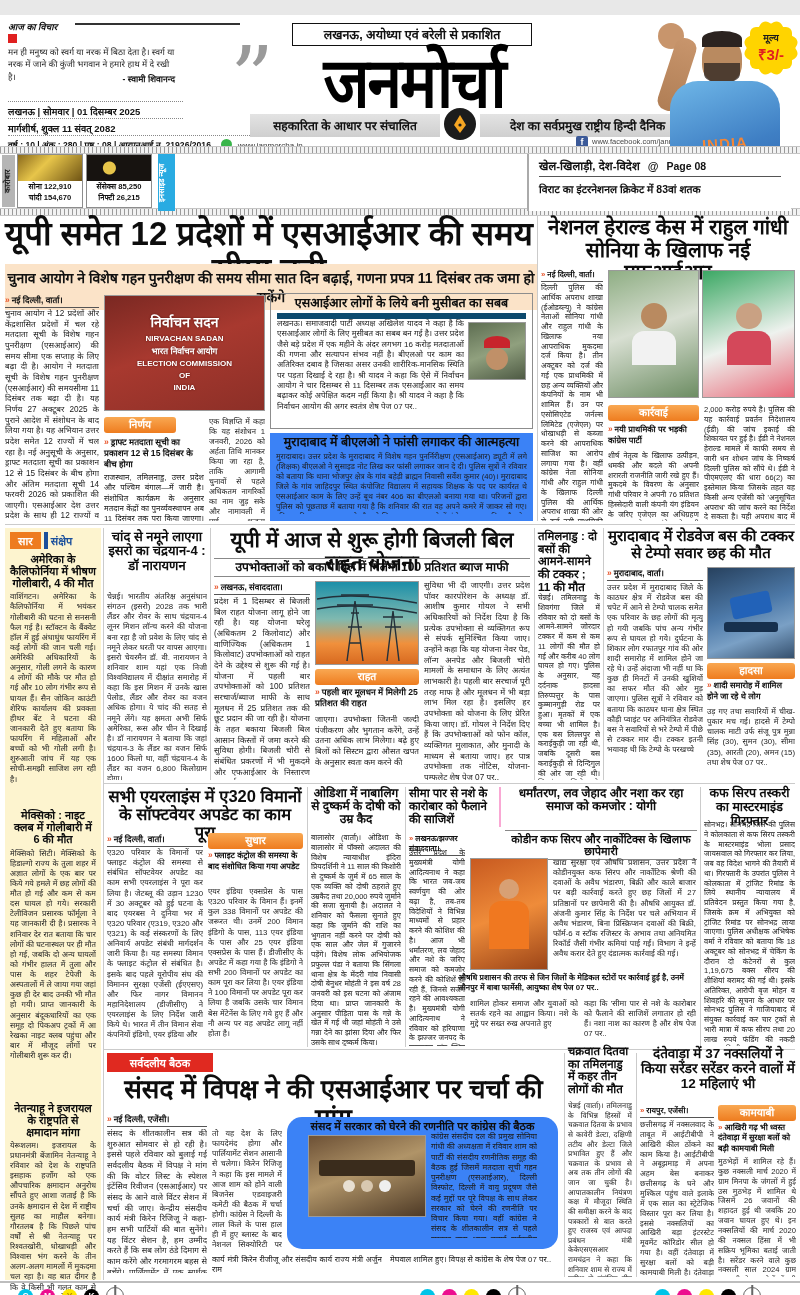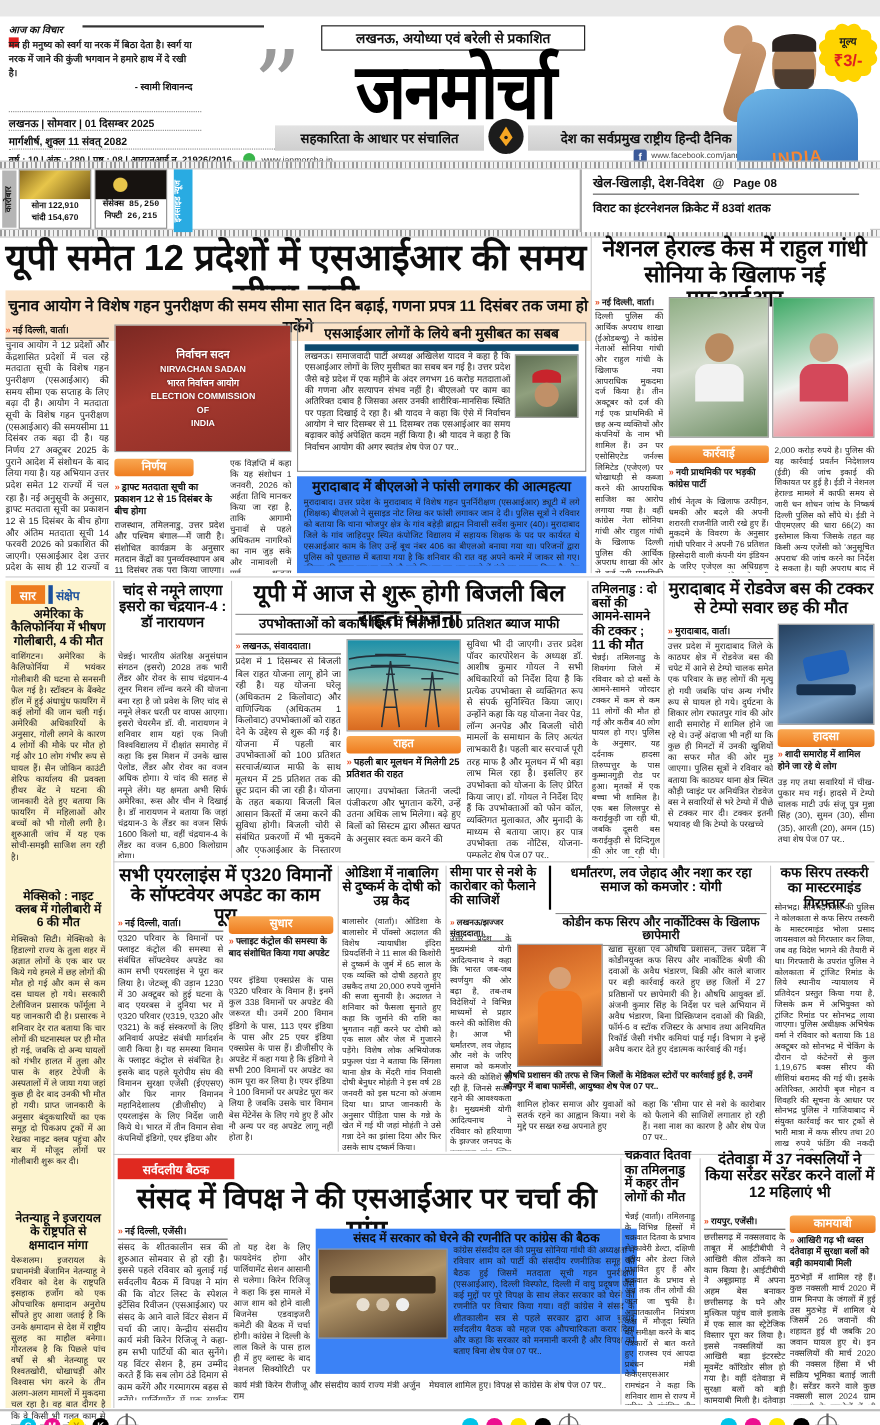--- a/index.html
+++ b/index.html
@@ -33,21 +33,21 @@
 <body>
 
 <div id="page">
 
   <div class="abs" style="left:8px;top:5px;width:70px;">
     <div style="font-size:9px;font-weight:bold;font-style:italic;">आज का विचार</div>
     <div style="width:9px;height:9px;background:#e02020;margin-top:1px;"></div>
   </div>
   <div class="abs" style="left:75px;top:8px;width:165px;height:2px;background:#333;"></div>
   <span class="abs quote-icon" style="left:230px;top:38px;"></span>
-  <div class="abs" style="left:8px;top:20px;width:168px;font-size:8.6px;font-weight:bold;line-height:1.45;color:#222;">मन ही मनुष्य को स्वर्ग या नरक में बिठा देता है। स्वर्ग या नरक में जाने की कुंजी भगवान ने हमारे हाथ में दे रखी है।</div>
+  <div class="abs" style="left:8px;top:31px;width:168px;font-size:8.6px;font-weight:normal;line-height:1.45;color:#222;">मन ही मनुष्य को स्वर्ग या नरक में बिठा देता है। स्वर्ग या नरक में जाने की कुंजी भगवान ने हमारे हाथ में दे रखी है।</div>
   <div class="abs" style="left:95px;top:58px;width:80px;font-size:8.6px;font-weight:bold;text-align:right;">- स्वामी शिवानन्द</div>
 
   <div class="abs" style="left:8px;top:86px;width:175px;border-top:1px dotted #888;padding-top:3px;font-size:9.5px;font-weight:bold;">लखनऊ | सोमवार | 01 दिसम्बर 2025</div>
   <div class="abs" style="left:8px;top:103px;width:175px;border-top:1px dotted #888;padding-top:3px;font-size:9.5px;font-weight:bold;">मार्गशीर्ष, शुक्ल 11 संवत् 2082</div>
   <div class="abs" style="left:8px;top:120px;width:330px;border-top:1px dotted #888;padding-top:3px;font-size:8.6px;font-weight:bold;">
     <span>वर्ष : 10 | अंक : 280 | पृष्ठ : 08 | आरएनआई न. 21926/2016</span>
     <span style="display:inline-block;width:11px;height:11px;border-radius:50%;background:#39b54a;vertical-align:-2px;margin:0 3px 0 8px;box-shadow:inset 0 0 0 1.5px #fff inset;"></span>
     <span style="font-weight:normal;font-size:8px;color:#333;">www.janmorcha.in</span>
   </div>
 
@@ -91,21 +91,21 @@
   <div class="perf" style="top:193px;"></div>
 
   <div class="abs vertlbl" style="left:2px;top:140px;width:13px;height:52px;background:#b5b5b5;color:#222;font-size:8px;">कारोबार</div>
   <div class="abs boxed" style="left:17px;top:139px;width:66px;height:54px;">
     <div style="height:26px;background:linear-gradient(135deg,#8a6a1d,#e7c54a 40%,#6e5314);"></div>
     <div style="font-size:7.6px;font-weight:bold;text-align:center;line-height:1.5;">
       <div>सोना 122,910</div>
       <div>चांदी 154,670</div>
     </div>
   </div>
-  <div class="abs boxed" style="left:86px;top:139px;width:66px;height:54px;font-family:Liberation Mono, monospace;">
+  <div class="abs boxed" style="left:86px;top:139px;width:66px;height:54px;">
     <div style="height:26px;background:radial-gradient(circle at 35% 50%,#e7c54a 0 6px,#171310 7px),#171310;"></div>
     <div style="font-size:7.6px;font-weight:bold;text-align:center;line-height:1.5;">
       <div>सेंसेक्स 85,250</div>
       <div>निफ्टी 26,215</div>
     </div>
   </div>
   <div class="abs vertlbl" style="left:158px;top:139px;width:17px;height:57px;background:#29abe2;color:#fff;font-size:7.8px;line-height:1.1;">इनसाइड न्यूज</div>
   <div class="abs" style="left:527px;top:139px;width:264px;height:57px;border-left:2px solid #aaa;padding:4px 10px;box-sizing:border-box;background:#fff;">
     <div style="display:flex;gap:8px;align-items:baseline;border-bottom:1px solid #555;padding-bottom:3px;">
       <span style="font-size:11.5px;font-weight:bold;">खेल-खिलाड़ी, देश-विदेश</span>
@@ -114,21 +114,21 @@
     </div>
     <div style="font-size:10.5px;font-weight:bold;margin-top:5px;">विराट का इंटरनेशनल क्रिकेट में 83वां शतक</div>
   </div>
 
   <div class="abs hl" style="left:5px;top:201px;width:528px;font-size:33px;">यूपी समेत 12 प्रदेशों में एसआईआर की समय सीमा बढ़ी</div>
   <div class="abs subbar" style="left:5px;top:249px;width:528px;font-size:14px;padding:4px 2px;">चुनाव आयोग ने विशेष गहन पुनरीक्षण की समय सीमा सात दिन बढ़ाई, गणना प्रपत्र 11 दिसंबर तक जमा हो सकेंगे</div>
   <div class="abs by" style="left:5px;top:279px;width:94px;"><span class="ar">»</span><span>नई दिल्ली, वार्ता।</span></div>
   <div class="abs bd" style="left:5px;top:294px;width:94px;height:212px;">चुनाव आयोग ने 12 प्रदेशों और केंद्रशासित प्रदेशों में चल रहे मतदाता सूची के विशेष गहन पुनरीक्षण (एसआईआर) की समय सीमा एक सप्ताह के लिए बढ़ा दी है। आयोग ने मतदाता सूची के विशेष गहन पुनरीक्षण (एसआईआर) की समयसीमा 11 दिसंबर तक बढ़ा दी है। यह निर्णय 27 अक्टूबर 2025 के पुराने आदेश में संशोधन के बाद लिया गया है। यह अभियान उत्तर प्रदेश समेत 12 राज्यों में चल रहा है। नई अनुसूची के अनुसार, ड्राफ्ट मतदाता सूची का प्रकाशन 12 से 15 दिसंबर के बीच होगा और अंतिम मतदाता सूची 14 फरवरी 2026 को प्रकाशित की जाएगी। एसआईआर देश उत्तर प्रदेश के साथ ही 12 राज्यों व केंद्र शासित प्रदेश अंडमान-निकोबार, छत्तीसगढ़, गोवा, गुजरात, केरल, लक्षद्वीप, मध्य प्रदेश, पुडुचेरी,</div>
 
   <div class="ph" style="left:104px;top:280px;width:161px;height:116px;background:linear-gradient(160deg,#7a2822,#a8392f 45%,#8c2f27);">
-    <div class="signline" style="font-size:10px;">निर्वाचन सदन</div>
+    <div class="signline" style="font-size:14px;">निर्वाचन सदन</div>
     <div class="signline" style="font-size:8px;">NIRVACHAN SADAN</div>
     <div class="signline" style="font-size:8.5px;">भारत निर्वाचन आयोग</div>
     <div class="signline" style="font-size:8px;">ELECTION COMMISSION</div>
     <div class="signline" style="font-size:8px;">OF</div>
     <div class="signline" style="font-size:8px;">INDIA</div>
   </div>
   <div class="abs lbl" style="left:104px;top:402px;width:72px;">निर्णय</div>
   <div class="abs blt" style="left:104px;top:422px;width:100px;"><span class="ar">»</span><span>ड्राफ्ट मतदाता सूची का प्रकाशन 12 से 15 दिसंबर के बीच होगा</span></div>
   <div class="abs bd" style="left:104px;top:458px;width:100px;height:48px;font-size:7.9px;">राजस्थान, तमिलनाडु, उत्तर प्रदेश और पश्चिम बंगाल—में जारी है। संशोधित कार्यक्रम के अनुसार मतदान केंद्रों का पुनर्व्यवस्थापन अब 11 दिसंबर तक पूरा किया जाएगा। चुनाव आयोग ने रविवार को जारी</div>
   <div class="abs bd" style="left:209px;top:402px;width:56px;height:104px;font-size:7.7px;">एक विज्ञप्ति में कहा कि यह संशोधन 1 जनवरी, 2026 को अर्हता तिथि मानकर किया जा रहा है, ताकि आगामी चुनावों से पहले अधिकतम नागरिकों का नाम जुड़ सके और नामावली में पूर्ण शुद्धता सुनिश्चित हो सके। आयोग ने स्पष्ट किया कि यह विशेष गहन पुनरीक्षण अभियान नामावली को शुद्ध एवं अद्यतन रखने की एक महत्वपूर्ण नियमित शेष पेज 07 पर..</div>
@@ -231,21 +231,21 @@
   <div class="abs bd" style="left:107px;top:833px;width:96px;height:198px;font-size:7.8px;">ए320 परिवार के विमानों पर फ्लाइट कंट्रोल की समस्या से संबंधित सॉफ्टवेयर अपडेट का काम सभी एयरलाइंस ने पूरा कर लिया है। जेटब्लू की उड़ान 1230 में 30 अक्टूबर को हुई घटना के बाद एयरबस ने दुनिया भर में ए320 परिवार (ए319, ए320 और ए321) के कई संस्करणों के लिए अनिवार्य अपडेट संबंधी मार्गदर्शन जारी किया है। यह समस्या विमान के फ्लाइट कंट्रोल से संबंधित है। इसके बाद पहले यूरोपीय संघ की विमानन सुरक्षा एजेंसी (ईएएसए) और फिर नागर विमानन महानिदेशालय (डीजीसीए) ने एयरलाइंस के लिए निर्देश जारी किये थे। भारत में तीन विमान सेवा कंपनियों इंडिगो, एयर इंडिया और</div>
   <div class="abs lbl" style="left:208px;top:818px;width:95px;">सुधार</div>
   <div class="abs blt" style="left:208px;top:836px;width:95px;font-size:8.2px;"><span class="ar">»</span><span>फ्लाइट कंट्रोल की समस्या के बाद संशोधित किया गया अपडेट</span></div>
   <div class="abs bd" style="left:208px;top:872px;width:95px;height:159px;font-size:7.8px;">एयर इंडिया एक्सप्रेस के पास ए320 परिवार के विमान हैं। इनमें कुल 338 विमानों पर अपडेट की जरूरत थी। उनमें 200 विमान इंडिगो के पास, 113 एयर इंडिया के पास और 25 एयर इंडिया एक्सप्रेस के पास हैं। डीजीसीए के अपडेट में कहा गया है कि इंडिगो ने सभी 200 विमानों पर अपडेट का काम पूरा कर लिया है। एयर इंडिया ने 100 विमानों पर अपडेट पूरा कर लिया है जबकि उसके चार विमान बेस मेंटेनेंस के लिए गये हुए हैं और नौ अन्य पर वह अपडेट लागू नहीं होता है।</div>
   <div class="vr" style="left:307px;top:772px;height:260px;"></div>
 
   <div class="abs hl" style="left:311px;top:772px;width:90px;font-size:12px;">ओडिशा में नाबालिग से दुष्कर्म के दोषी को उम्र कैद</div>
   <div class="abs bd" style="left:311px;top:818px;width:90px;height:213px;font-size:7.5px;">बालासोर (वार्ता)। ओडिशा के बालासोर में पॉक्सो अदालत की विशेष न्यायाधीश इंदिरा प्रियदर्शिनी ने 11 साल की किशोरी से दुष्कर्म के जुर्म में 65 साल के एक व्यक्ति को दोषी ठहराते हुए उम्रकैद तथा 20,000 रुपये जुर्माने की सजा सुनायी है। अदालत ने शनिवार को फैसला सुनाते हुए कहा कि जुर्माने की राशि का भुगतान नहीं करने पर दोषी को एक साल और जेल में गुजारने पड़ेंगे। विशेष लोक अभियोजक प्रफुल्ल पंडा ने बताया कि सिंगला थाना क्षेत्र के मेंदरी गांव निवासी दोषी बेनुधर मोहंती ने इस वर्ष 28 जनवरी को इस घटना को अंजाम दिया था। प्राप्त जानकारी के अनुसार पीड़िता पास के गन्ने के खेत में गई थी जहां मोहंती ने उसे गन्ना देने का झांसा दिया और फिर उसके साथ दुष्कर्म किया।</div>
   <div class="vr" style="left:405px;top:772px;height:260px;"></div>
 
-  <div class="abs hll" style="left:409px;top:772px;width:92px;font-size:11.5px;border-right:2px solid #000000;padding-right:3px;box-sizing:border-box;">सीमा पार से नशे के कारोबार को फैलाने की साजिशें</div>
+  <div class="abs hll" style="left:409px;top:772px;width:92px;font-size:11.5px;border-right:2px solid #f9a8d4;padding-right:3px;box-sizing:border-box;">सीमा पार से नशे के कारोबार को फैलाने की साजिशें</div>
   <div class="abs by" style="left:409px;top:818px;width:56px;font-size:7.6px;"><span class="ar">»</span><span>लखनऊ/झज्जर संवाददाता।</span></div>
   <div class="abs bd" style="left:409px;top:833px;width:56px;height:198px;font-size:7.5px;">उत्तर प्रदेश के मुख्यमंत्री योगी आदित्यनाथ ने कहा कि भारत जब-जब स्वर्णयुग की ओर बढ़ा है, तब-तब विदेशियों ने विभिन्न माध्यमों से प्रहार करने की कोशिश की है। आज भी धर्मांतरण, लव जेहाद और नशे के जरिए समाज को कमजोर करने की कोशिशें हो रही हैं, जिनसे सजग रहने की आवश्यकता है। मुख्यमंत्री योगी आदित्यनाथ ने रविवार को हरियाणा के झज्जर जनपद के कसलाना गांव स्थित बाबा पालनाथ आश्रम में आयोजित मूर्ति प्राण प्रतिष्ठा और आठ मान के भव्य</div>
 
   <div class="abs hl" style="left:505px;top:772px;width:192px;font-size:12px;">धर्मांतरण, लव जेहाद और नशा कर रहा समाज को कमजोर : योगी</div>
   <div class="abs hl" style="left:505px;top:815px;width:192px;font-size:11px;border-top:1px solid #888;border-bottom:1px solid #888;padding:2px 0;">कोडीन कफ सिरप और नार्कोटिक्स के खिलाफ छापेमारी</div>
   <div class="ph" style="left:470px;top:843px;width:78px;height:112px;background:linear-gradient(160deg,#c85a20,#ef8c3a 50%,#9c4518);">
     <div style="width:20px;height:20px;border-radius:50%;background:#d8a074;"></div>
     <div style="width:40px;height:48px;border-radius:12px 12px 0 0;background:#f07820;margin-top:2px;"></div>
   </div>
   <div class="abs bd" style="left:553px;top:843px;width:143px;height:112px;font-size:7.8px;">खाद्य सुरक्षा एवं औषधि प्रशासन, उत्तर प्रदेश ने कोडीनयुक्त कफ सिरप और नार्कोटिक श्रेणी की दवाओं के अवैध भंडारण, बिक्री और काले बाजार पर बड़ी कार्रवाई करते हुए छह जिलों में 27 प्रतिष्ठानों पर छापेमारी की है। औषधि आयुक्त डॉ. अंजनी कुमार सिंह के निर्देश पर चले अभियान में अवैध भंडारण, बिना प्रिस्क्रिप्शन दवाओं की बिक्री, फॉर्म-6 व स्टॉक रजिस्टर के अभाव तथा अनियमित रिकॉर्ड जैसी गंभीर कमियां पाई गईं। विभाग ने इन्हें अवैध करार देते हुए दंडात्मक कार्रवाई की गई।</div>
@@ -257,21 +257,21 @@
   <div class="abs hl" style="left:704px;top:772px;width:91px;font-size:12.5px;">कफ सिरप तस्करी का मास्टरमाइंड गिरफ्तार</div>
   <div class="abs bd" style="left:704px;top:805px;width:91px;height:226px;font-size:7.5px;">सोनभद्र। सोनभद्र जिले की पुलिस ने कोलकाता से कफ सिरप तस्करी के मास्टरमाइंड भोला प्रसाद जायसवाल को गिरफ्तार कर लिया, जब वह विदेश भागने की तैयारी में था। गिरफ्तारी के उपरांत पुलिस ने कोलकाता में ट्रांजिट रिमांड के लिये स्थानीय न्यायालय में प्रतिवेदन प्रस्तुत किया गया है, जिसके क्रम में अभियुक्त को ट्रांजिट रिमांड पर सोनभद्र लाया जाएगा। पुलिस अधीक्षक अभिषेक वर्मा ने रविवार को बताया कि 18 अक्टूबर को सोनभद्र में चेकिंग के दौरान दो कंटेनरों से कुल 1,19,675 बक्स सीरप की शीशियां बरामद की गई थी। इसके अतिरिक्त, आरोपी बृज मोहन व शिवहरि की सूचना के आधार पर सोनभद्र पुलिस ने गाजियाबाद में संयुक्त कार्रवाई कर चार ट्रकों से भारी मात्रा में कफ सीरप तथा 20 लाख रुपये फंडिंग की नकदी बरामद की थी।</div>
 
   <div class="hr" style="left:103px;top:1034px;width:692px;"></div>
 
   <div class="abs" style="left:107px;top:1038px;width:106px;background:#e02920;color:#fff;font-weight:bold;font-size:11px;text-align:center;padding:2px 0;">सर्वदलीय बैठक</div>
   <div class="abs hl" style="left:107px;top:1060px;width:453px;font-size:26px;">संसद में विपक्ष ने की एसआईआर पर चर्चा की मांग</div>
   <div class="abs by" style="left:107px;top:1098px;width:100px;"><span class="ar">»</span><span>नई दिल्ली, एजेंसी।</span></div>
   <div class="abs bd" style="left:107px;top:1114px;width:100px;height:144px;">संसद के शीतकालीन सत्र की शुरुआत सोमवार से हो रही है। इससे पहले रविवार को बुलाई गई सर्वदलीय बैठक में विपक्ष ने मांग की कि वोटर लिस्ट के स्पेशल इंटेंसिव रिवीजन (एसआईआर) पर संसद के आने वाले विंटर सेशन में चर्चा की जाए। केन्द्रीय संसदीय कार्य मंत्री किरेन रिजिजू ने कहा- हम सभी पार्टियों की बात सुनेंगे। यह विंटर सेशन है, हम उम्मीद करते हैं कि सब लोग ठंडे दिमाग से काम करेंगे और गरमागरम बहस से बचेंगे। पार्लियामेंट में एक सार्थक चर्चा होगी, कोई डिस्टर्बेंस नहीं होगा। अगर हम ठंडे दिमाग से काम करेंगे,</div>
   <div class="abs bd" style="left:212px;top:1114px;width:70px;height:120px;font-size:7.8px;">तो यह देश के लिए फायदेमंद होगा और पार्लियामेंट सेशन आसानी से चलेगा। किरेन रिजिजू ने कहा कि इस मामले में आज शाम को होने वाली बिजनेस एडवाइजरी कमेटी की बैठक में चर्चा होगी। कांग्रेस ने दिल्ली के लाल किले के पास हाल ही में हुए ब्लास्ट के बाद नेशनल सिक्योरिटी पर चर्चा की भी मांग की। बैठक में सरकार की तरफ से रक्षा मंत्री राजनाथ सिंह, राज्यसभा में सदन के नेता व स्वास्थ्य मंत्री जेपी नड्डा, संसदीय</div>
-  <div class="abs peach" style="left:287px;top:1102px;width:292px;height:132px;padding:3px 2px;box-sizing:border-box;">
+  <div class="abs peach" style="left:287px;top:1102px;width:271px;height:132px;padding:3px 21px;box-sizing:border-box;border-radius:15px;">
     <div class="hl" style="font-size:11px;">संसद में सरकार को घेरने की रणनीति पर कांग्रेस की बैठक</div>
     <div class="ph" style="position:static;float:left;width:118px;height:82px;margin:3px 5px 2px 0;background:linear-gradient(160deg,#6d5136,#b09468 45%,#4e3a26);">
       <div style="width:96px;height:16px;background:#3a2c1c;border-radius:3px;"></div>
       <div style="display:flex;gap:6px;margin-top:4px;">
           <span style="width:12px;height:12px;border-radius:50%;background:#e8e0d2;"></span>
           <span style="width:12px;height:12px;border-radius:50%;background:#d8c8b0;"></span>
           <span style="width:12px;height:12px;border-radius:50%;background:#efefef;"></span>
         </div>
     </div>
     <div class="bd" style="font-size:7.9px;height:106px;">कांग्रेस संसदीय दल की प्रमुख सोनिया गांधी की अध्यक्षता में रविवार शाम को पार्टी की संसदीय रणनीतिक समूह की बैठक हुई जिसमें मतदाता सूची गहन पुनरीक्षण (एसआईआर), दिल्ली विस्फोट, दिल्ली में वायु प्रदूषण जैसे कई मुद्दों पर पूरे विपक्ष के साथ लेकर सरकार को घेरने की रणनीति पर विचार किया गया। वहीं कांग्रेस ने संसद के शीतकालीन सत्र से पहले सरकार द्वारा आज बुलाई सर्वदलीय बैठक को महज एक औपचारिकता करार दिया और कहा कि सरकार को मनमानी करनी है और विपक्ष को बताए बिना शेष पेज 07 पर..</div>

